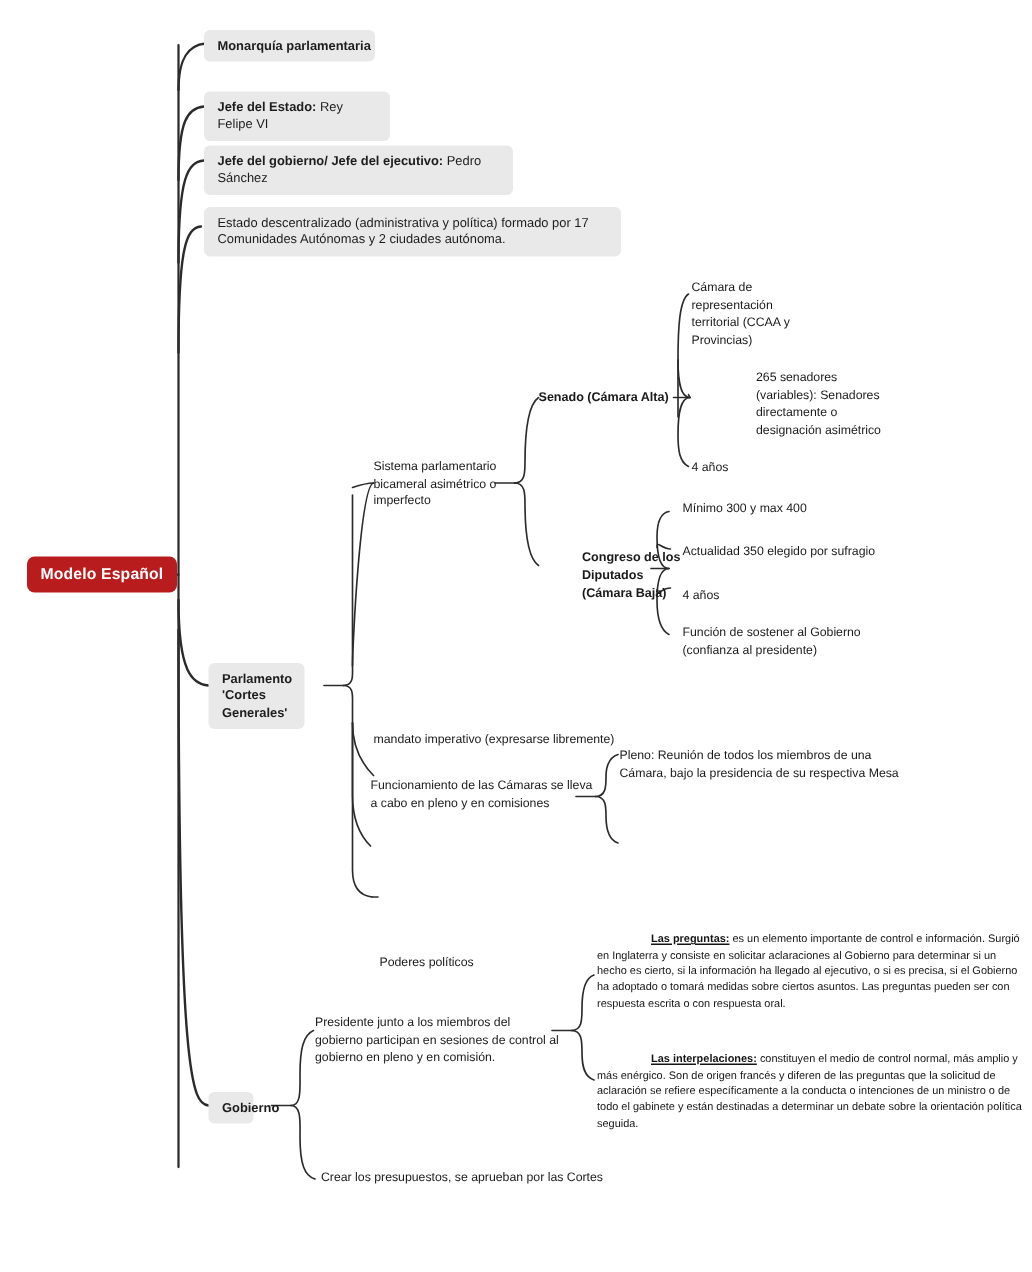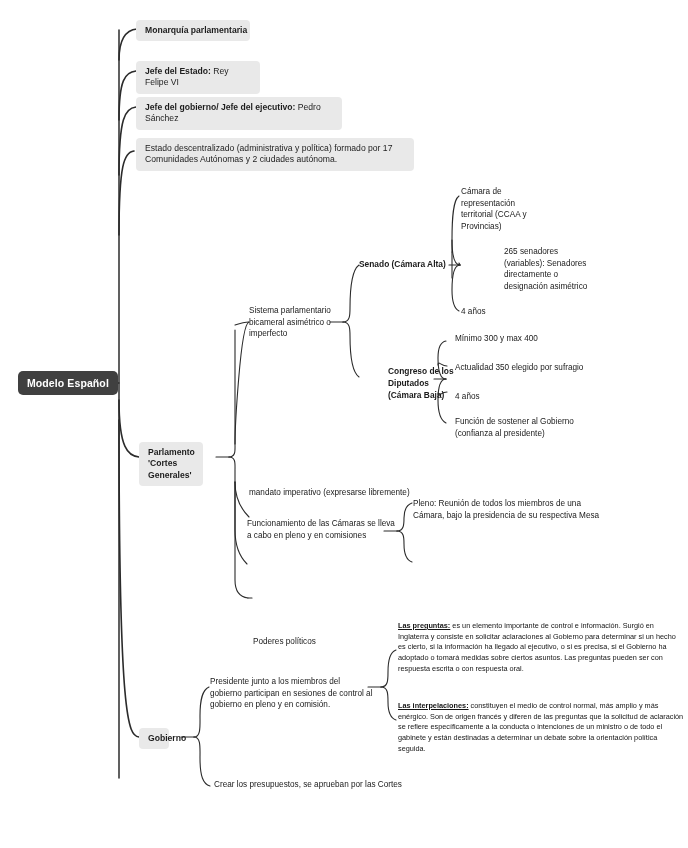--- a/index.html
+++ b/index.html
@@ -22,21 +22,21 @@
     width: 688px;
     height: 848px;
     pointer-events: none;
   }
   .node {
     position: absolute;
     box-sizing: border-box;
   }
   
   .node-root {
-    background: #404040;
+    background: #b91c1c;
     border-radius: 5px;
     color: #ffffff;
     font-weight: bold;
     font-size: 10.5px;
     letter-spacing: 0.1px;
     padding: 6px 9px 6px 9px;
     white-space: nowrap;
   }
   
   .node-box {
@@ -67,20 +67,21 @@
     font-size: 8.4px;
   }
   .para {
     font-size: 7.3px;
     line-height: 1.47;
     color: #151515;
   }
   .para .lead {
     font-weight: bold;
     text-decoration: underline;
+    margin-left: 36px;
   }
   .nowrap { white-space: nowrap; }
 </style>
 </head>
 <body>
 
 <div id="canvas">
 
   <svg id="links" viewBox="0 0 688 848">
     <g fill="none" stroke="#2b2b2b" stroke-width="1.5" stroke-linecap="round">

